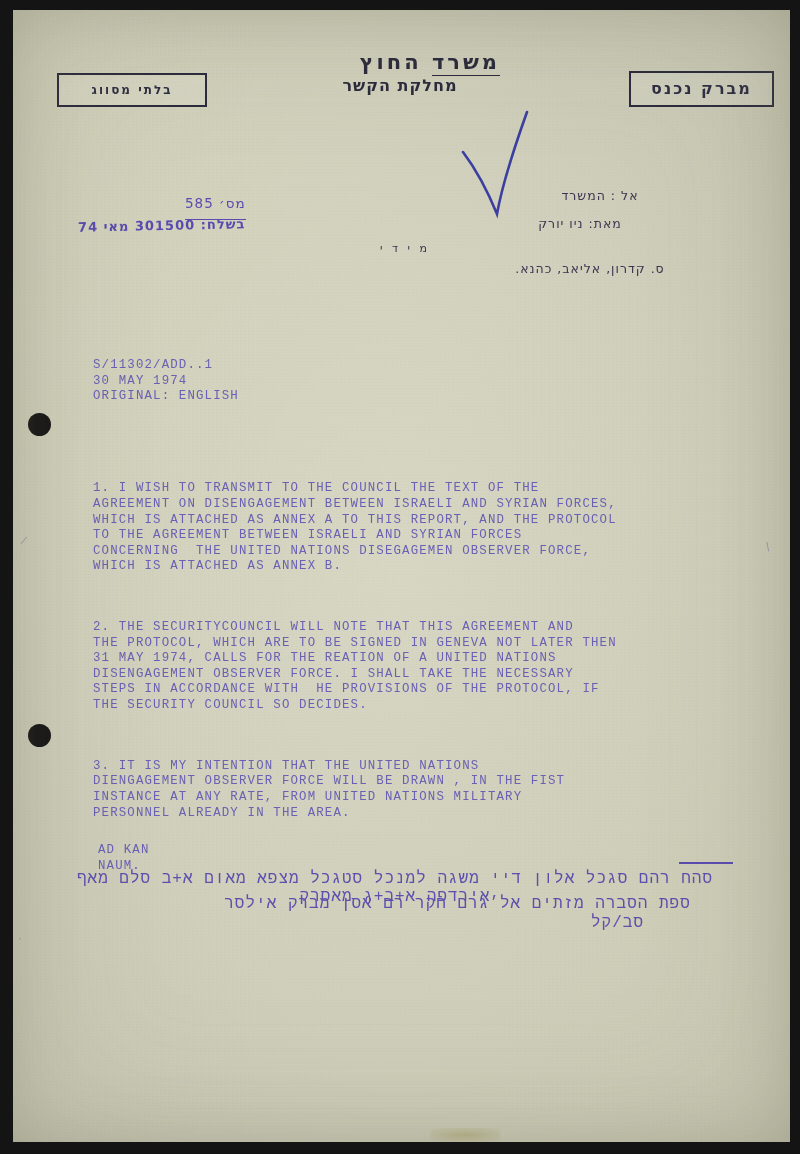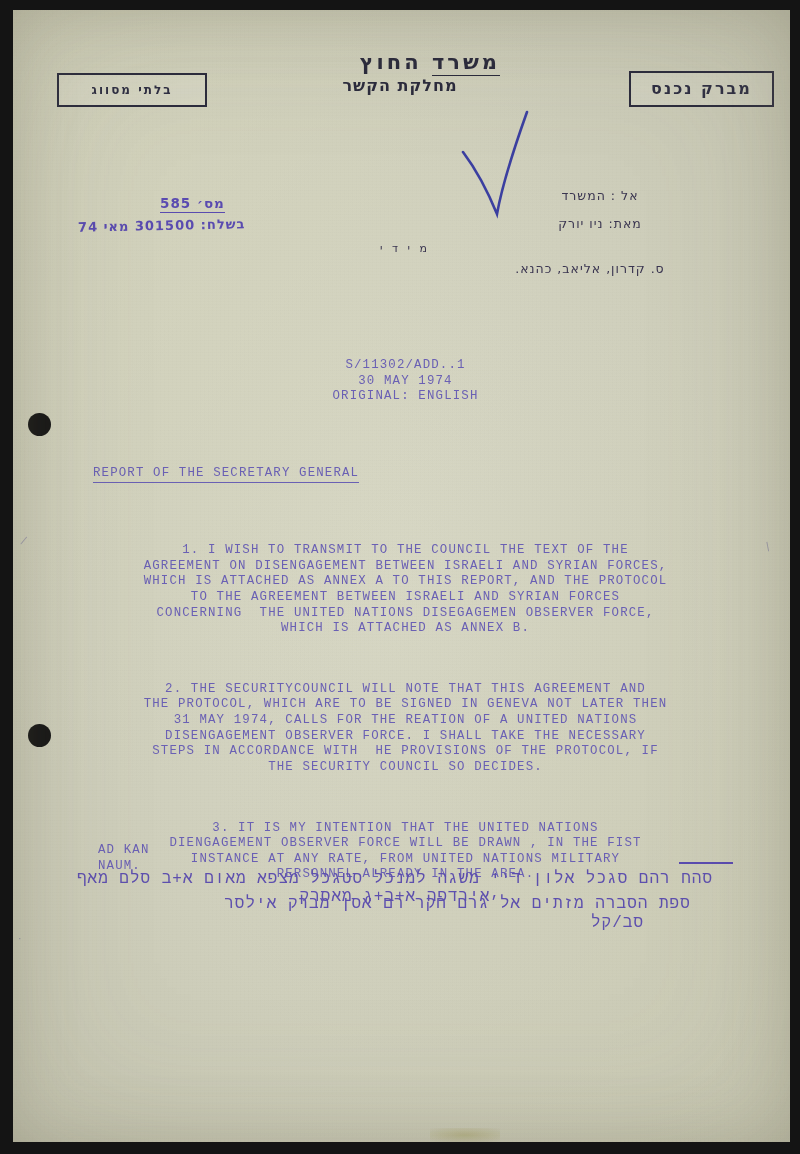--- a/index.html
+++ b/index.html
@@ -97,44 +97,44 @@
     position: absolute;
     font-family: "DejaVu Sans", sans-serif;
     direction: rtl;
     font-size: 12.5px;
     color: #3a3550;
     letter-spacing: 1px;
     text-align: center;
     width: 200px;
   }
   #route-to    { left: 500px; top: 188px; }
-  #route-from  { left: 500px; top: 216px; }
+  #route-from  { left: 480px; top: 216px; }
   #route-copy  { left: 480px; top: 261px; width: 220px; }
   #route-center {
     position: absolute;
     left: 380px; top: 242px;
     font-family: "DejaVu Sans", sans-serif;
     direction: rtl;
     font-size: 11px;
     letter-spacing: 3px;
     color: #3a3550;
   }
 
   
   #serial-number {
     position: absolute;
-    left: 160px; top: 195px;
+    left: 185px; top: 195px;
     font-family: "DejaVu Sans", sans-serif;
     direction: rtl;
     font-size: 13.5px;
-    font-weight: bold;
+    font-weight: normal;
     color: #5a4bb0;
     letter-spacing: 1px;
     border-bottom: 1px solid #5a4bb0;
-    padding-bottom: 1px;
+    padding-bottom: 8px;
   }
   #sent-line {
     position: absolute;
     left: 78px; top: 218px;
     font-family: "DejaVu Sans", sans-serif;
     direction: rtl;
     font-size: 13px;
     font-weight: bold;
     color: #5a4bb0;
     letter-spacing: 1px;
@@ -146,21 +146,21 @@
     position: absolute;
     left: 93px; top: 327px;
     width: 625px;
     font-family: "Liberation Mono", "DejaVu Sans Mono", monospace;
     font-size: 12.4px;
     line-height: 15.6px;
     letter-spacing: 1.15px;
     color: #6a60b4;
     white-space: pre-wrap;
   }
-  #body-text .blk { margin-bottom: 14px; text-align: center; }
+  #body-text .blk { margin-bottom: 14px; }
   #doc-heading {
     color: #6a60b4;
     display: inline-block;
     border-bottom: 1px solid #6a60b4;
     padding-bottom: 1px;
     letter-spacing: 1.15px;
   }
   #heading-wrap { margin-bottom: 13px; }
 
   
@@ -255,21 +255,20 @@
 
   <svg id="pen-mark" viewBox="0 0 90 115">
     <path d="M8 42 C 20 58, 33 82, 42 104 C 48 70, 62 30, 72 2" fill="none" stroke="#3b3fa0" stroke-width="2.6" stroke-linecap="round"></path>
   </svg>
 
   <div id="body-text">
     <div class="blk"><span>S/11302/ADD..1</span>
 <span>30 MAY 1974</span>
 <span>ORIGINAL: ENGLISH</span></div>
 
-    <div id="heading-wrap"><span id="doc-heading">REPORT OF THE SECRETARY GENERAL</span></div>
 
     <div class="blk">1. I WISH TO TRANSMIT TO THE COUNCIL THE TEXT OF THE
 AGREEMENT ON DISENGAGEMENT BETWEEN ISRAELI AND SYRIAN FORCES,
 WHICH IS ATTACHED AS ANNEX A TO THIS REPORT, AND THE PROTOCOL
 TO THE AGREEMENT BETWEEN ISRAELI AND SYRIAN FORCES
 CONCERNING  THE UNITED NATIONS DISEGAGEMEN OBSERVER FORCE,
 WHICH IS ATTACHED AS ANNEX B.</div>
     <div class="blk">2. THE SECURITYCOUNCIL WILL NOTE THAT THIS AGREEMENT AND
 THE PROTOCOL, WHICH ARE TO BE SIGNED IN GENEVA NOT LATER THEN
 31 MAY 1974, CALLS FOR THE REATION OF A UNITED NATIONS

